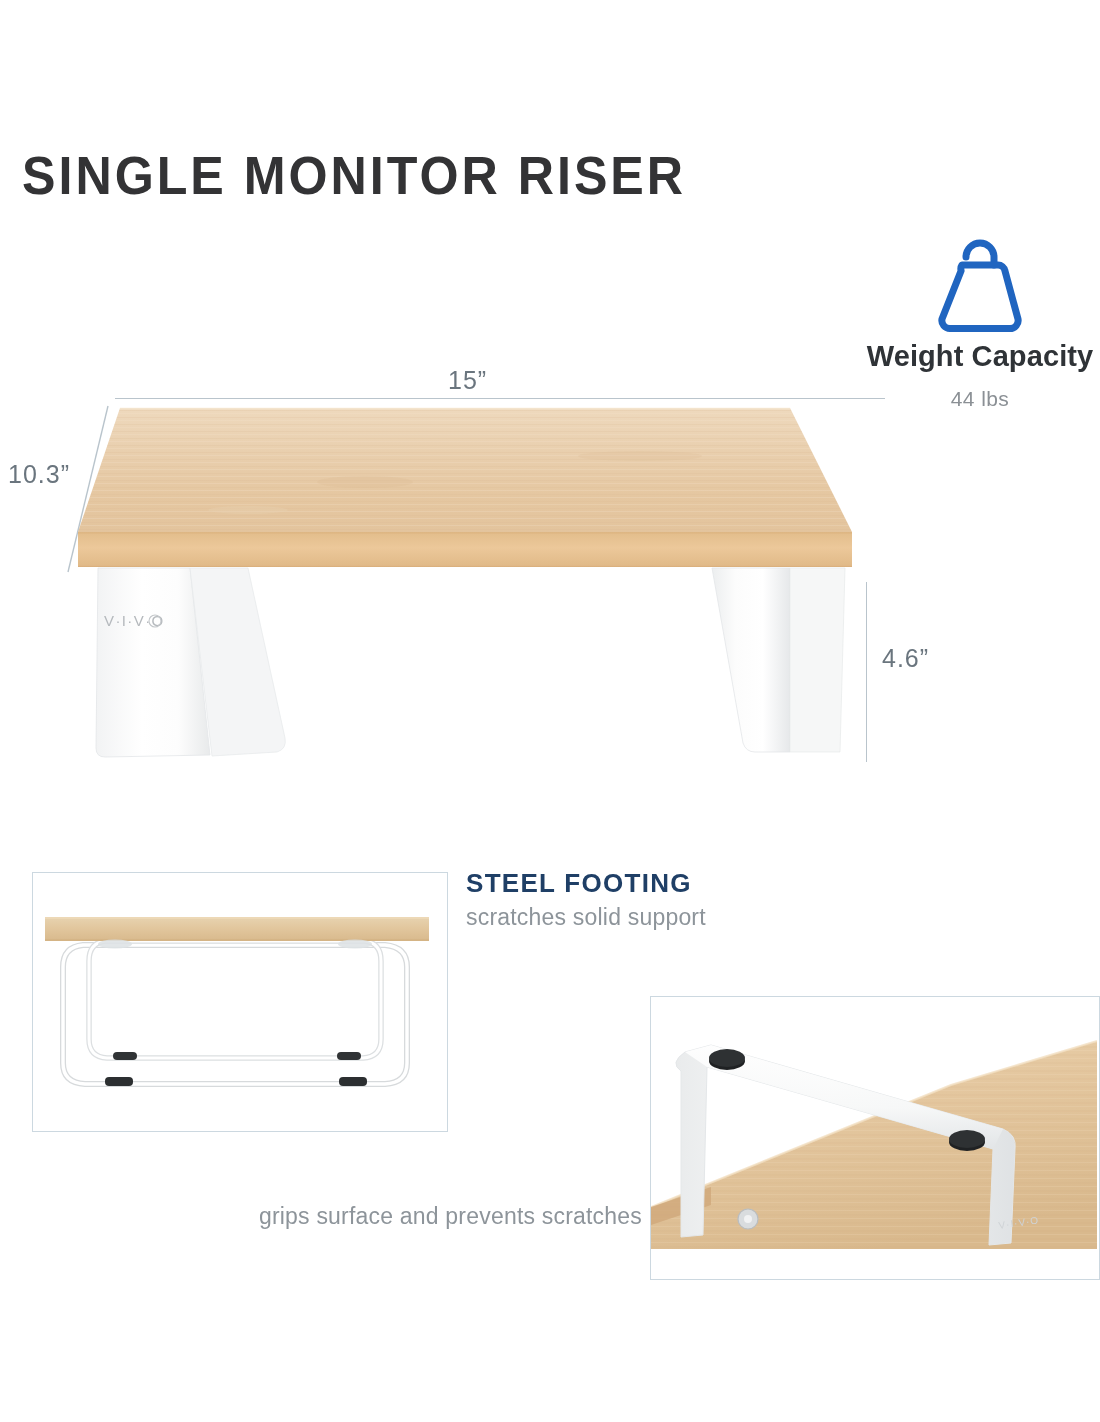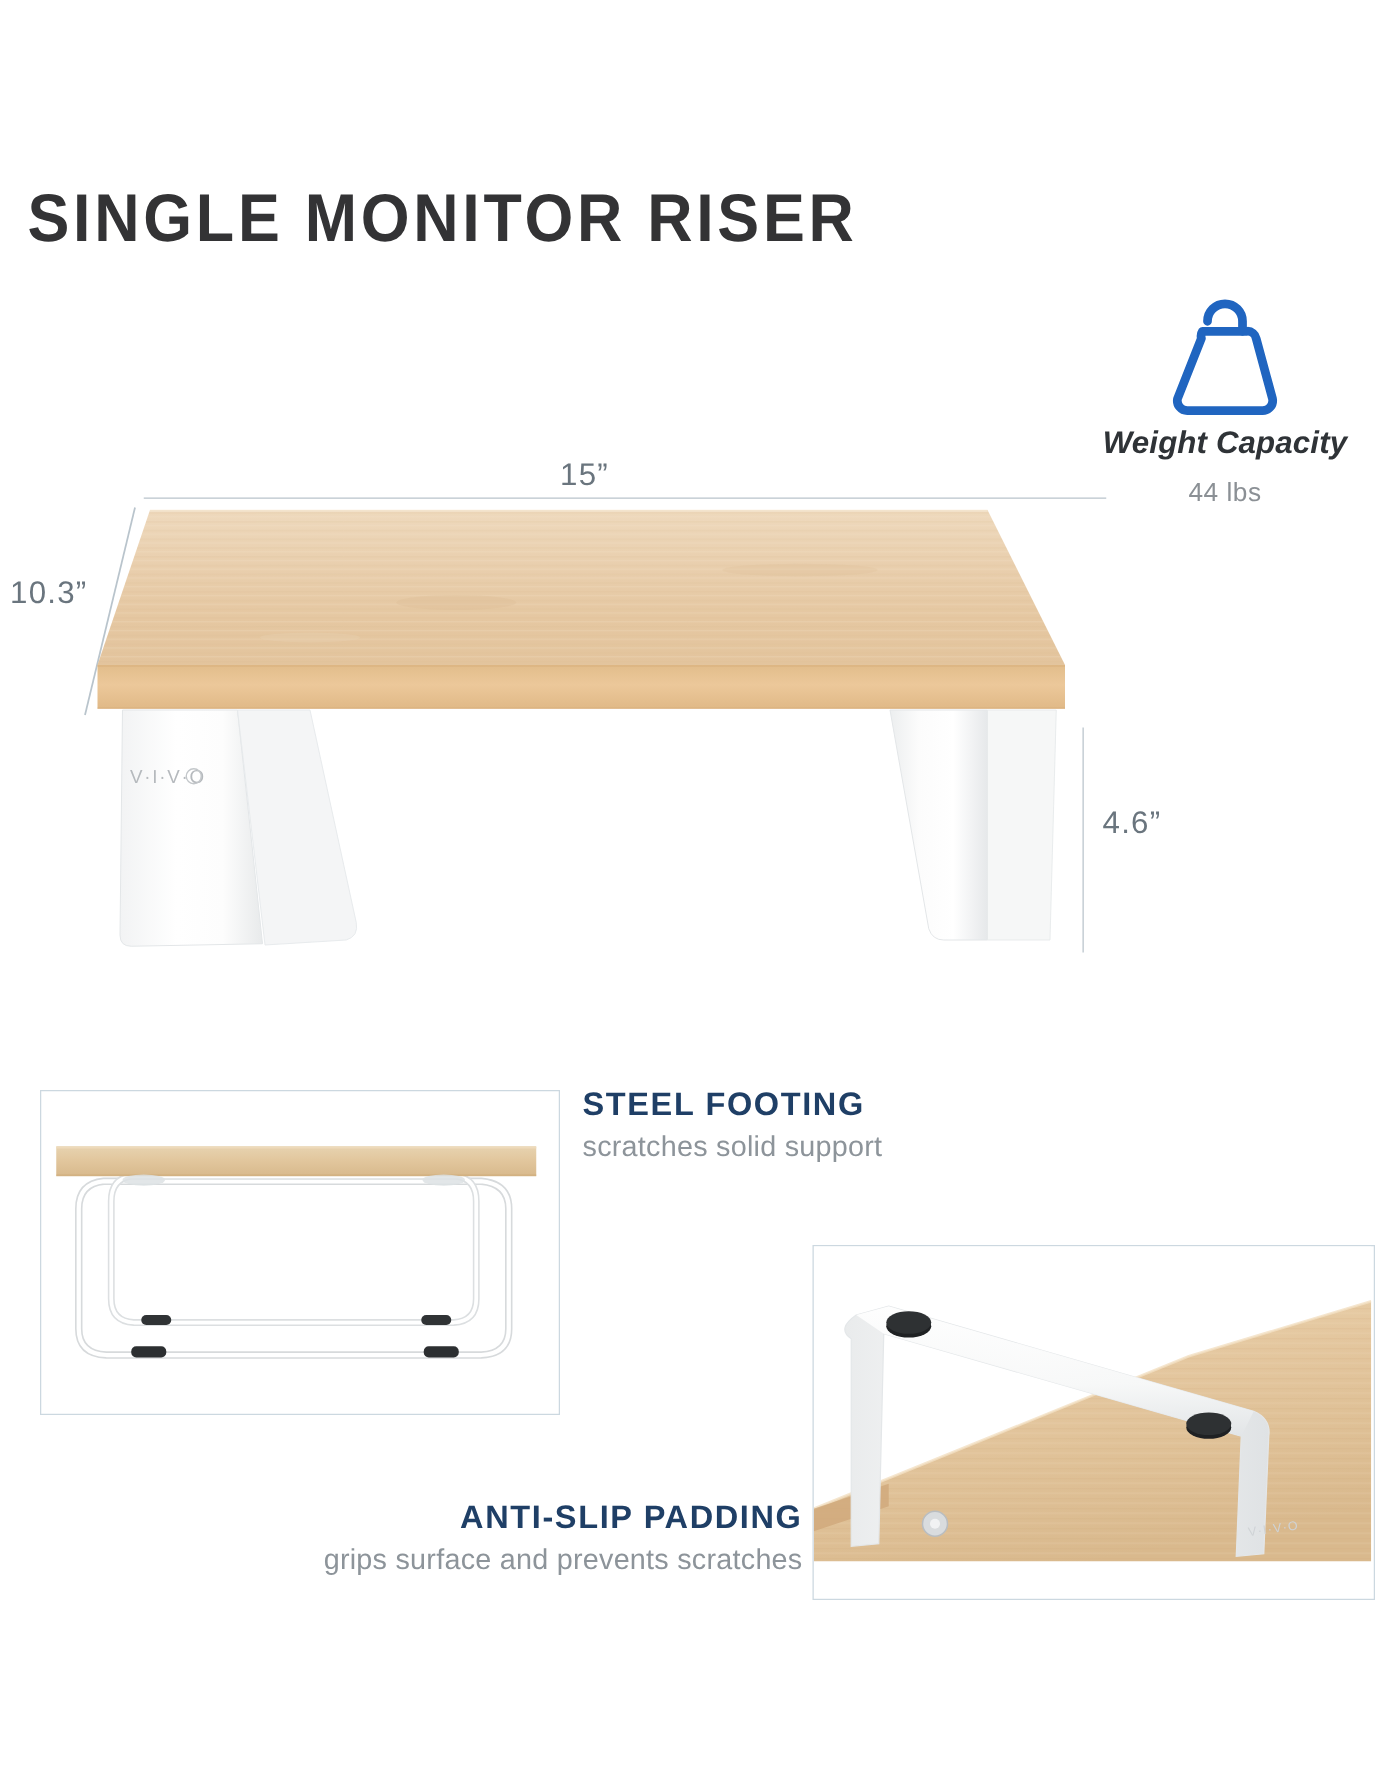--- a/index.html
+++ b/index.html
@@ -39,26 +39,25 @@
     width: 236px;
     text-align: center;
   }
   .weight-icon-wrap {
     height: 110px;
     display: flex;
     align-items: center;
     justify-content: center;
   }
   .weight-title {
-    font-size: 25px;
+    font-size: 29px;
     font-weight: bold;
     color: #2f3337;
     letter-spacing: 0.1px;
     margin-top: 2px;
-    font-style: italic;
   }
   .weight-value {
     font-size: 21px;
     color: #8b9095;
     margin-top: 14px;
     letter-spacing: 0.4px;
   }
 
   
   .hero {
@@ -302,15 +301,14 @@
     <ellipse cx="316" cy="142" rx="18" ry="9" fill="#2e3133"></ellipse>
 
     <circle cx="97" cy="222" r="10" fill="#d9dcde" stroke="#b9bdc0" stroke-width="1.2"></circle>
     <circle cx="97" cy="222" r="4" fill="#f1f2f3"></circle>
 
     <text x="348" y="232" font-family="Liberation Sans, sans-serif" font-size="10" fill="#cfd3d6" letter-spacing="1" transform="rotate(-8 348 232)">V·I·V·O</text>
   </svg>
 </div>
 
 <div class="caption-antislip">
-  <div class="feature-head">ANTI-SLIP PADDING</div>
   <div class="feature-sub">grips surface and prevents scratches</div>
 </div>
 
 </body></html>

